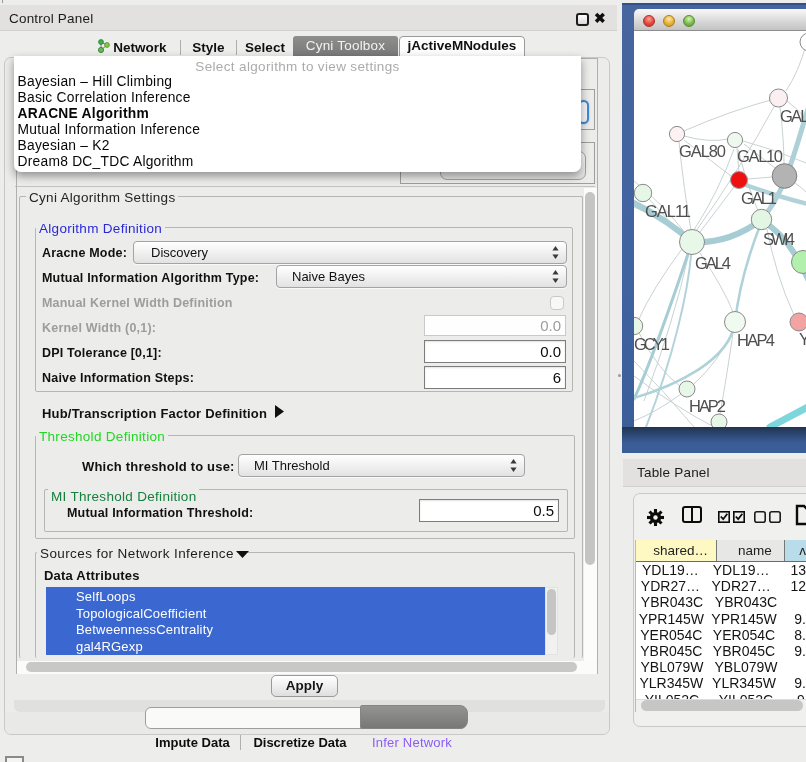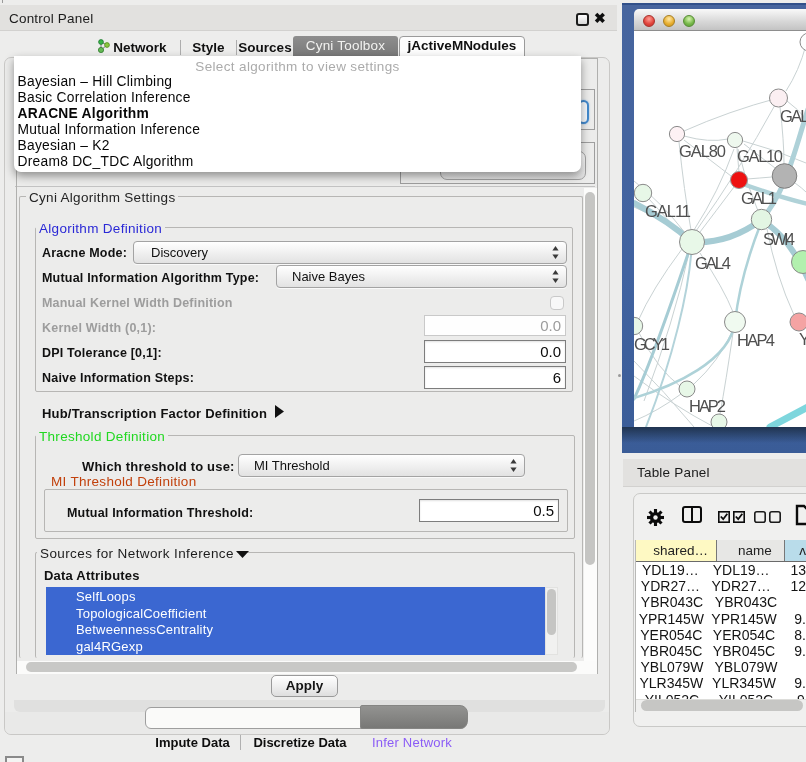--- a/index.html
+++ b/index.html
@@ -29,21 +29,21 @@
 </div>
 
 <div class="abs" style="left:88px;top:36px;width:437px;height:21px;">
   <div class="abs" style="left:311px;top:0px;width:126px;height:21px;background:#fdfdfd;border:1px solid #9a9a9a;border-radius:4px 4px 0 0;"></div>
   <div class="abs" style="left:205px;top:0px;width:105px;height:21px;background:linear-gradient(180deg,#8e8e8e,#787878);border-radius:3px 3px 0 0;"></div>
   <div class="abs" style="left:0;top:2px;width:205px;height:18px;display:flex;align-items:center;font-size:13.5px;font-weight:bold;color:#101010;">
     <span style="width:92px;text-align:center;position:relative;left:6px;">Network</span>
       <span style="width:1px;height:15px;background:#adadad;"></span>
     <span style="width:55px;text-align:center;">Style</span>
       <span style="width:1px;height:15px;background:#adadad;"></span>
-    <span style="width:56px;text-align:center;">Sources</span>
+    <span style="width:56px;text-align:center;">Select</span>
   </div>
   <div class="abs" style="left:205px;top:2px;width:105px;text-align:center;font-size:13.5px;color:#f2f2f0;letter-spacing:0.2px;">Cyni Toolbox</div>
   <div class="abs" style="left:311px;top:2px;width:126px;text-align:center;font-size:13.5px;font-weight:bold;color:#101010;">jActiveMNodules</div>
 
   <svg class="abs" style="left:9px;top:3px;" width="14" height="15" viewBox="0 0 14 15">
     <line x1="4" y1="3" x2="10" y2="6" stroke="#777" stroke-width="1"></line>
     <line x1="4" y1="3" x2="4" y2="11" stroke="#777" stroke-width="1"></line>
     <line x1="10" y1="6" x2="4" y2="11" stroke="#777" stroke-width="1"></line>
     <circle cx="4" cy="3" r="2.4" fill="#39b54a" stroke="#1e7a2e" stroke-width="0.8"></circle>
     <circle cx="10" cy="6" r="2.4" fill="#8cc63f" stroke="#4e8a1e" stroke-width="0.8"></circle>
@@ -112,21 +112,21 @@
 <div class="combo" style="left:238px;top:454px;width:287px;height:23px;line-height:21px;padding-left:15px;">MI Threshold
   <span class="arr">
       <svg width="7" height="13" viewBox="0 0 7 13">
         <path d="M3.5 0 L6.6 4.6 H0.4 Z" fill="#3a3a3a"></path>
         <path d="M3.5 13 L0.4 8.4 H6.6 Z" fill="#3a3a3a"></path>
       </svg>
     </span>
 </div>
 
 <div class="group" style="left:44px;top:489px;width:524px;height:43px;"></div>
-<div class="gtitle" style="left:48px;top:474px;color:#c2410c;">MI Threshold Definition</div>
+<div class="gtitle" style="left:48px;top:489px;color:#15803d;">MI Threshold Definition</div>
 <div class="lbl abs" style="left:59px;top:506px;padding-left:8px;">Mutual Information Threshold:</div>
 <div class="field" style="left:419px;top:499px;width:140px;height:23px;">0.5</div>
 
 <div class="group" style="left:35px;top:552px;width:540px;height:106px;border-bottom:none;"></div>
 <div class="gtitle" style="left:37px;top:546px;color:#1d1d1d;letter-spacing:0.4px;">Sources for Network Inference</div>
 <svg class="abs" style="left:236px;top:550px;" width="13" height="9" viewBox="0 0 13 9">
     <path d="M0 1 L13 1 L6.5 8 Z" fill="#111"></path>
   </svg>
 
 <div class="lbl abs" style="left:44px;top:568px;font-size:13px;">Data Attributes</div>

